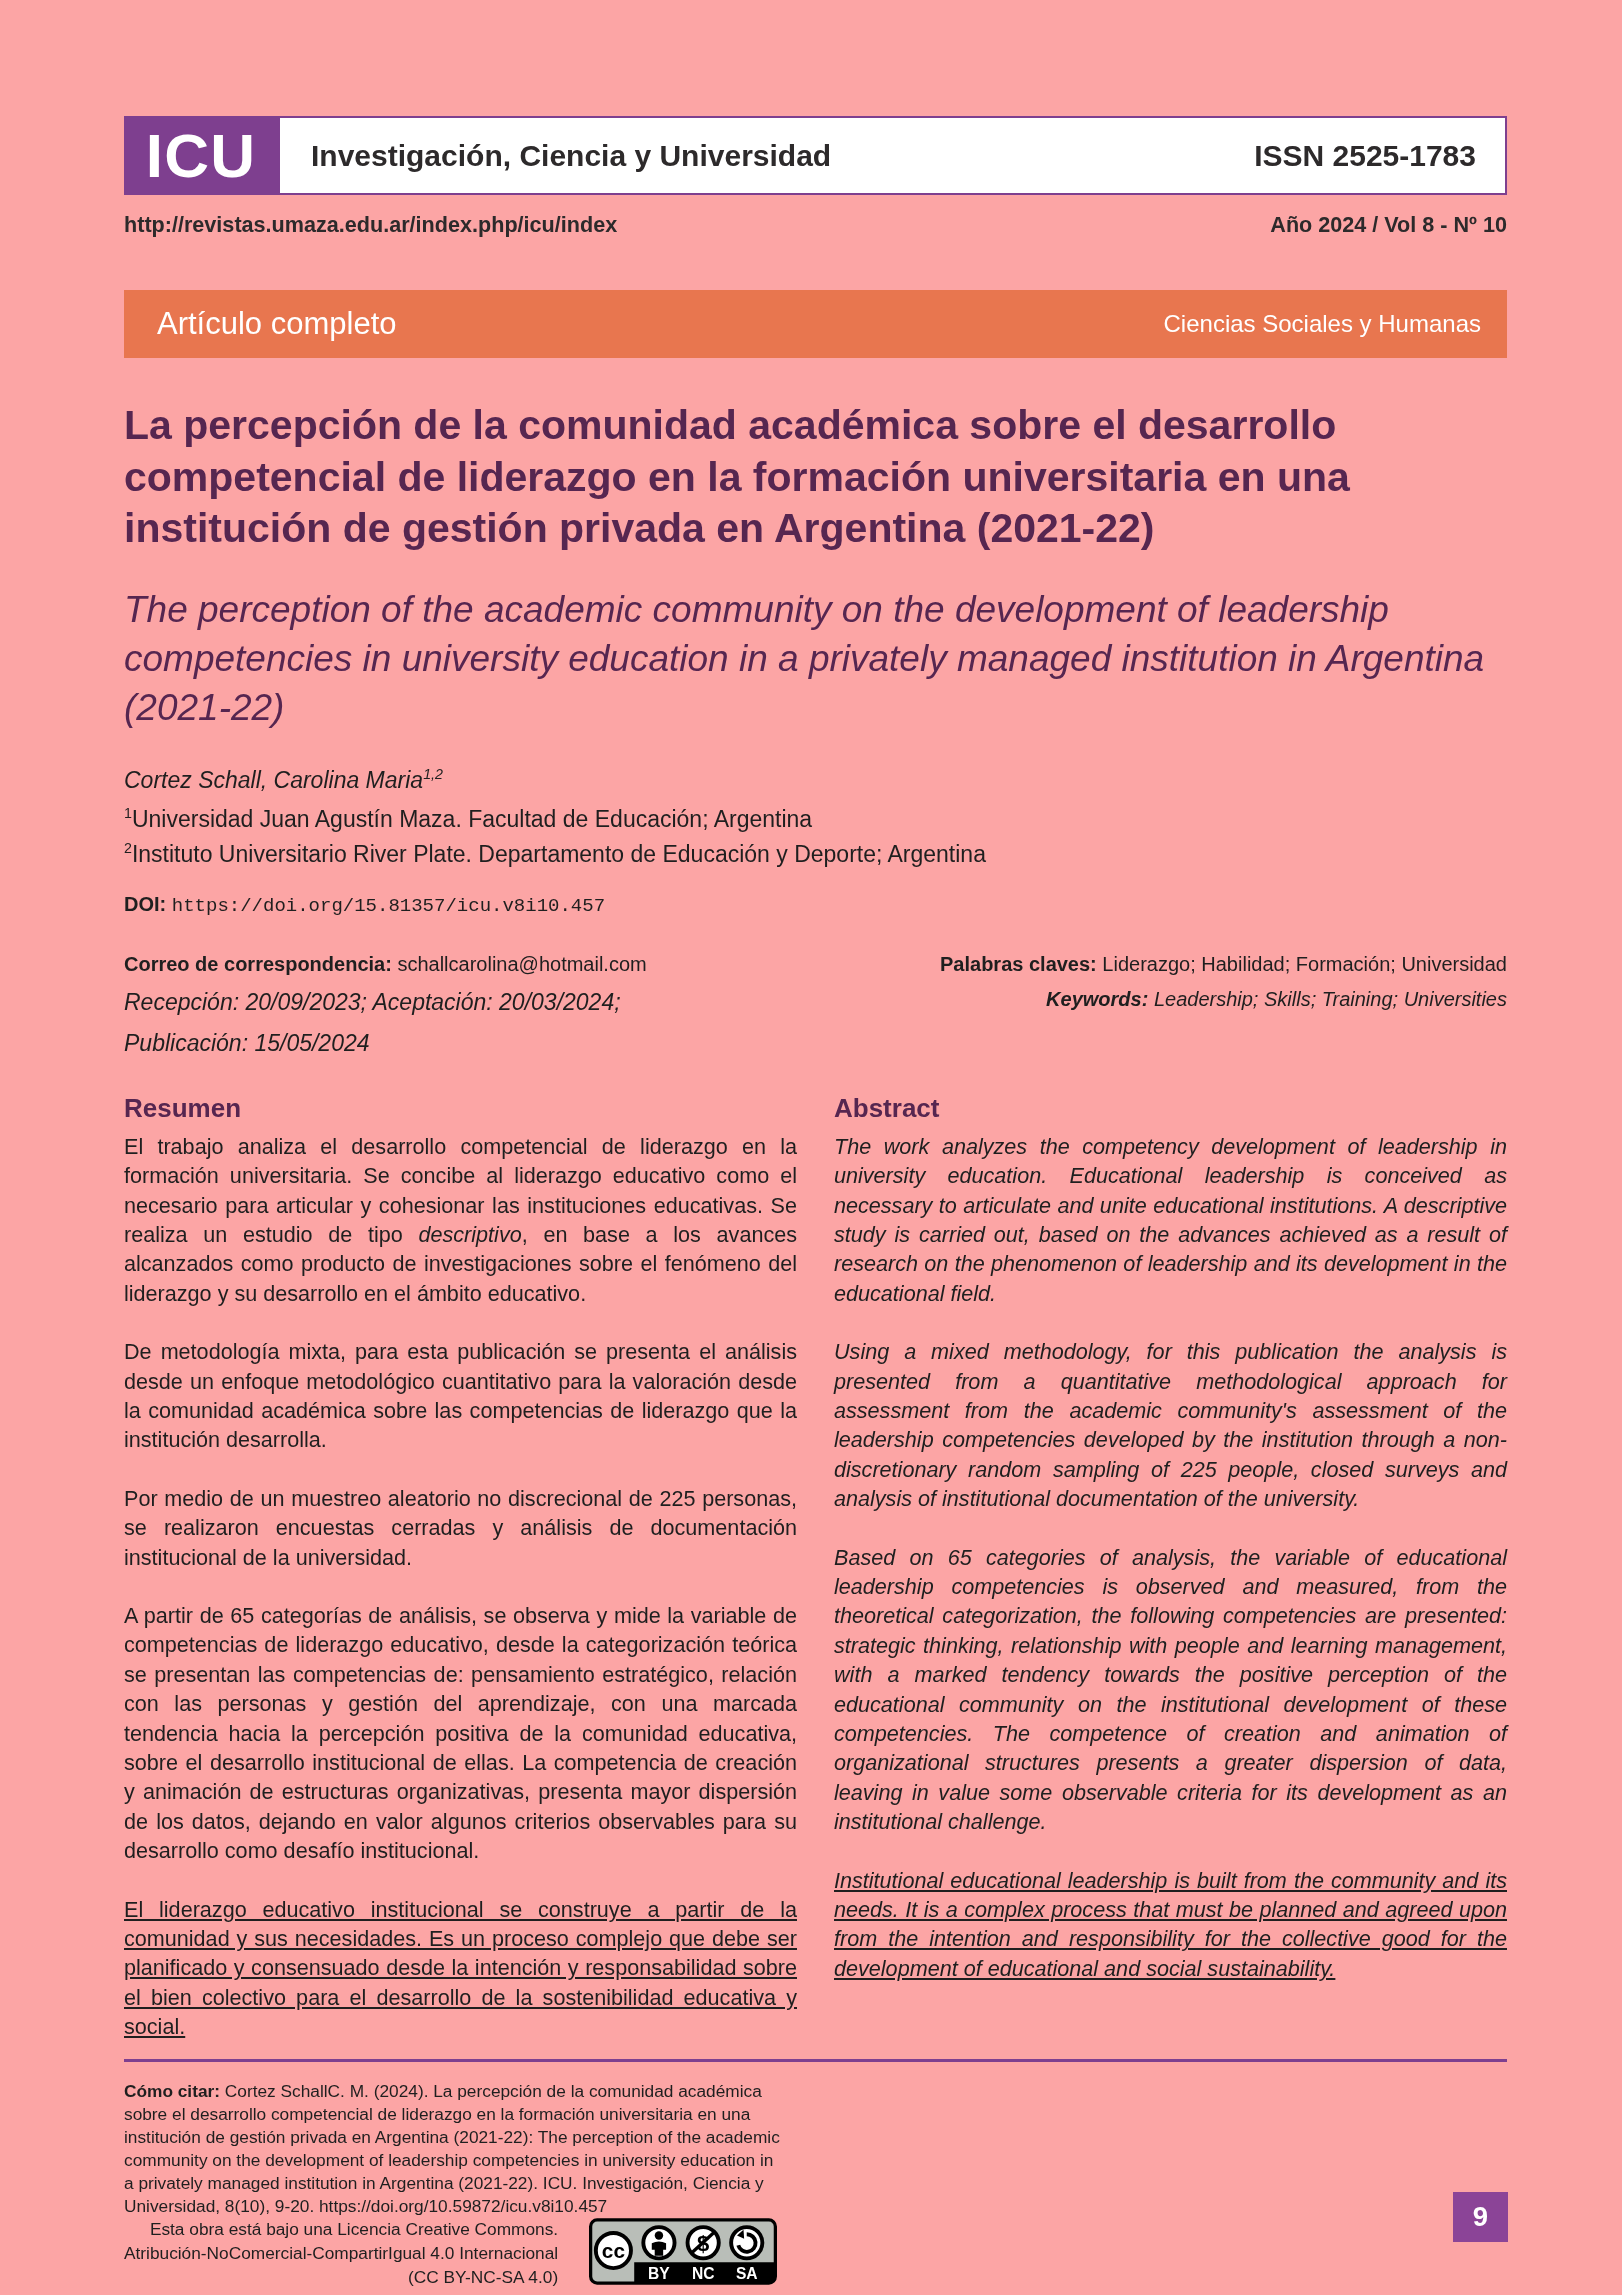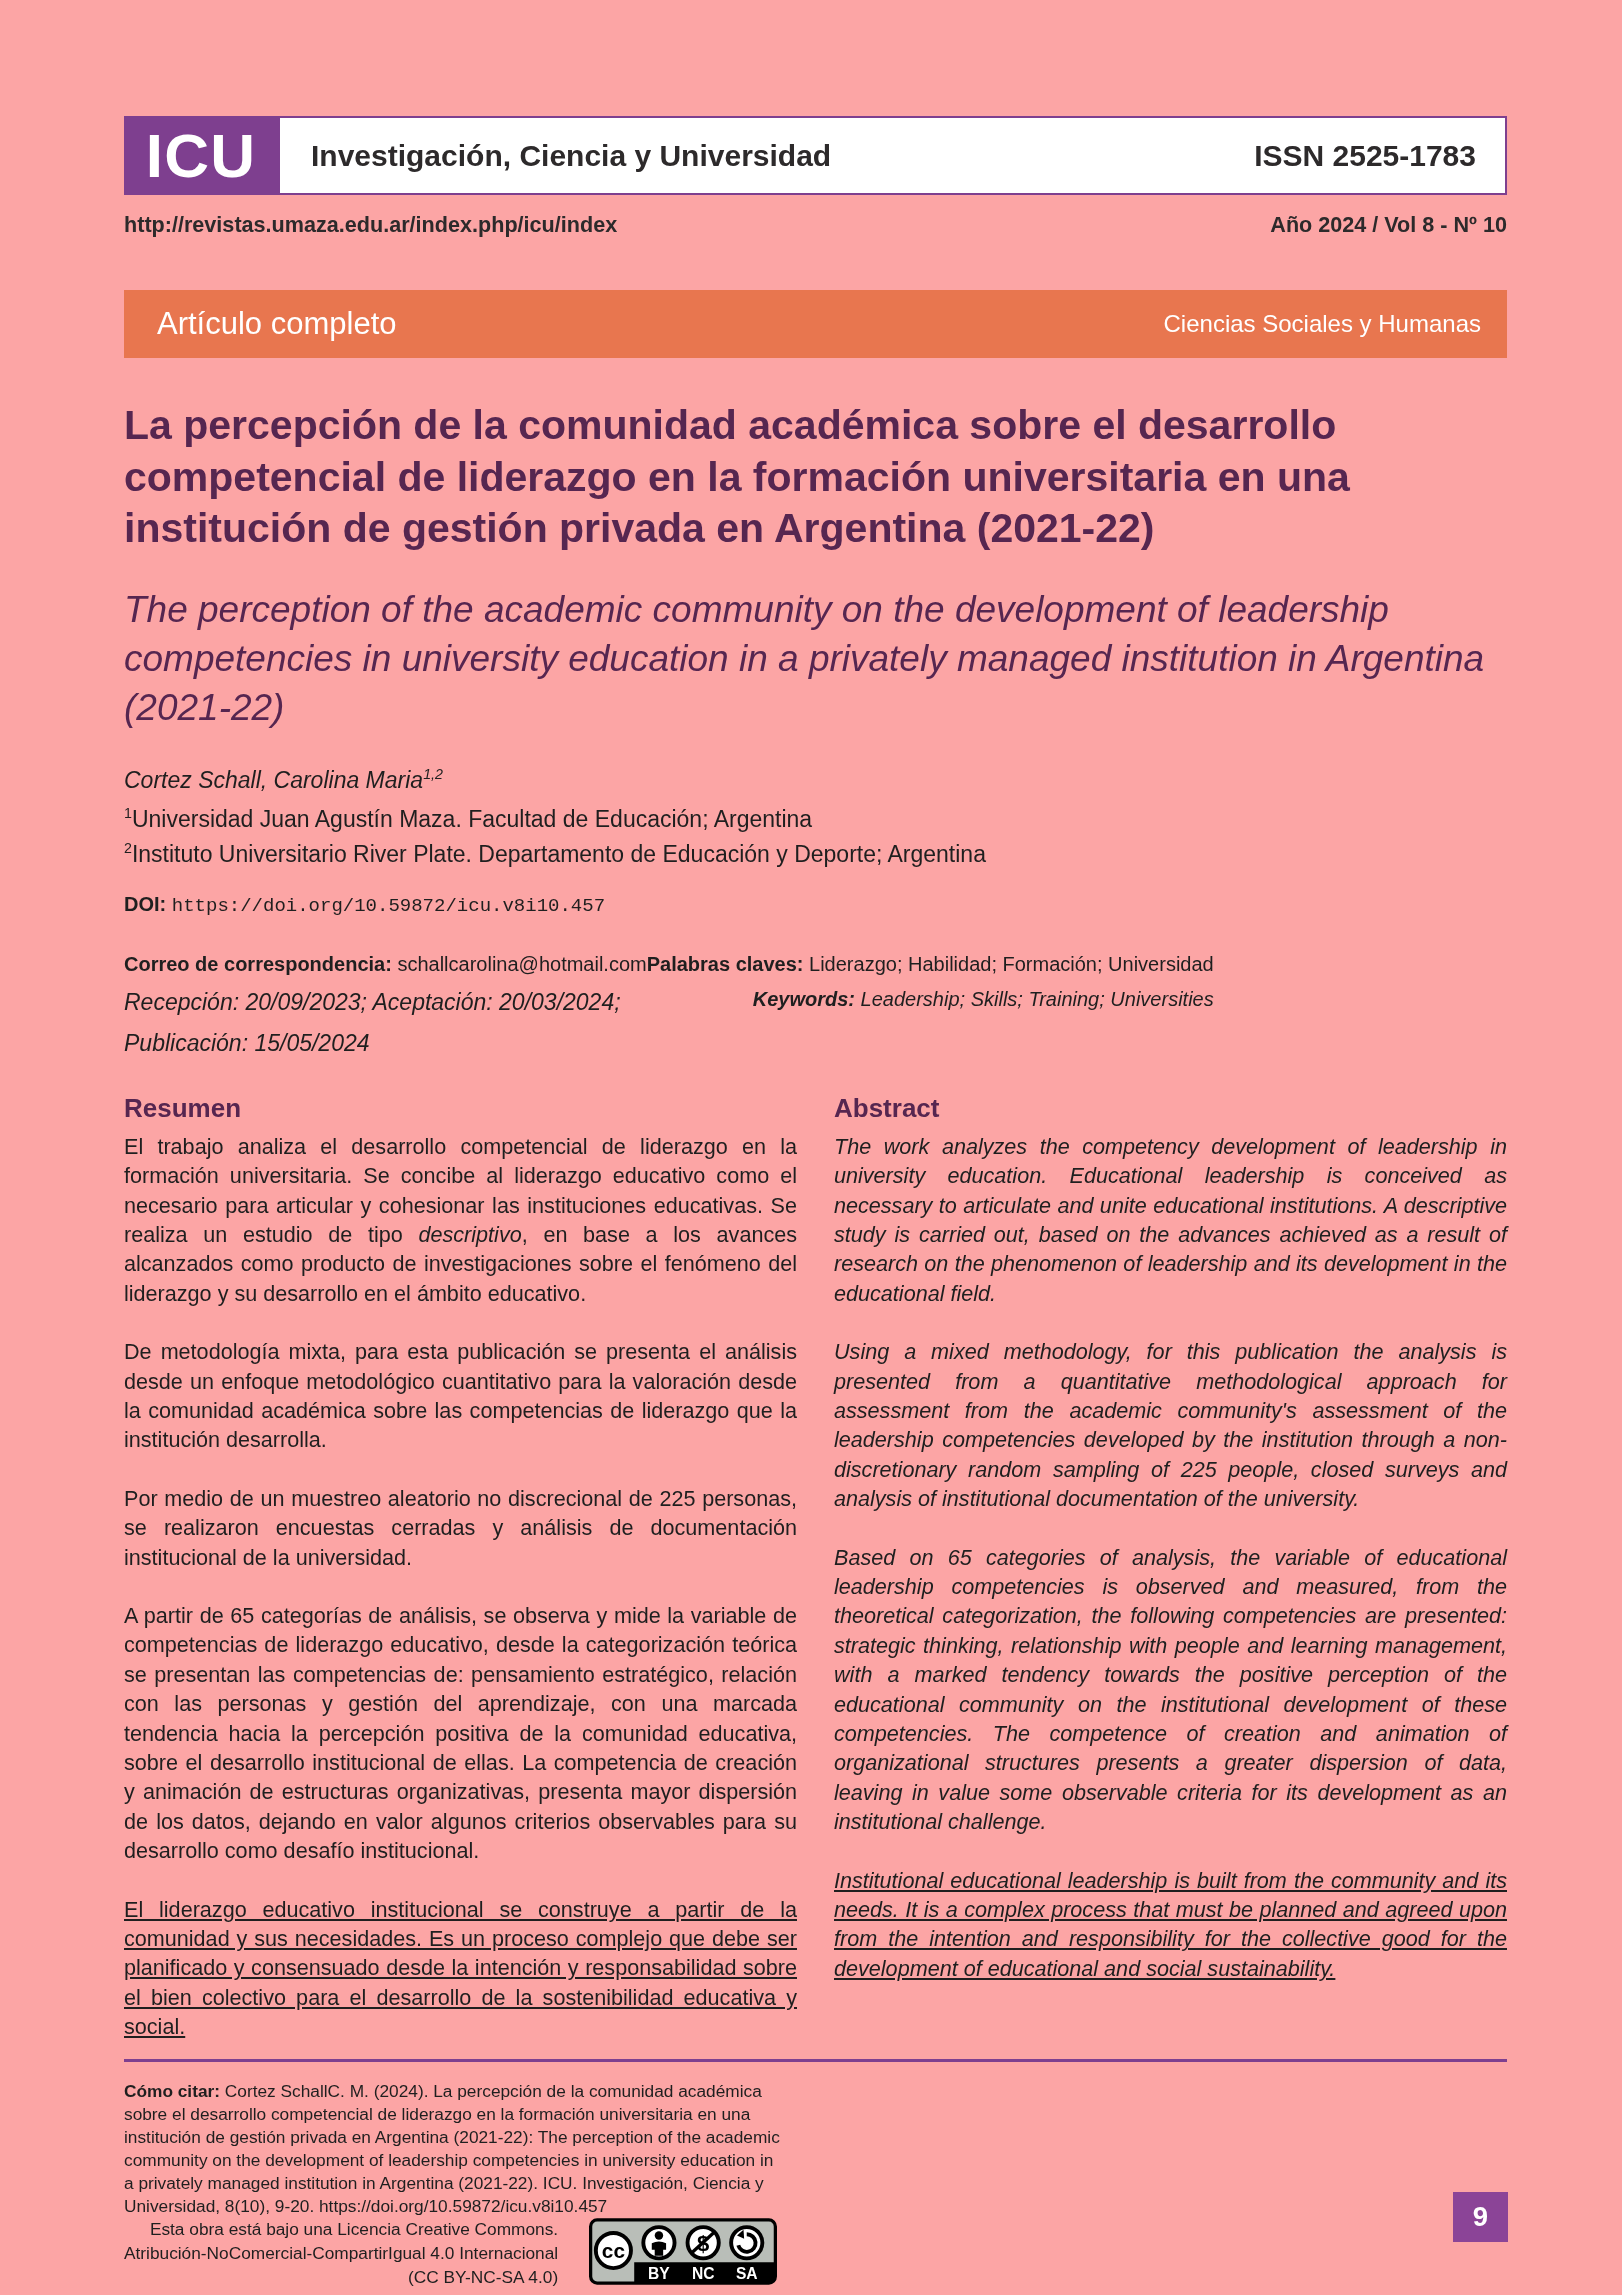--- a/index.html
+++ b/index.html
@@ -31,21 +31,21 @@
   .title-en{margin:31px 0 0;color:#562650;font-size:37px;line-height:1.32;font-style:italic;font-weight:normal;}
   
   .authors{margin-top:35px;font-size:23px;}
   .author-line{font-style:italic;margin:0 0 7.9px;}
   .affil{margin:0;line-height:1.5;}
   sup{font-size:62%;vertical-align:super;line-height:0;}
   
   .doi{margin:22px 0 0;font-size:20px;}
   .mono{font-family:"Liberation Mono", monospace;font-size:19px;}
   .typew{font-family:Liberation Sans, sans-serif;font-style:italic;font-size:23px;}
-  .meta-row{display:flex;justify-content:flex-start;margin-top:30px;font-size:20px;line-height:1.75;}
+  .meta-row{display:flex;justify-content:space-between;margin-top:30px;font-size:20px;line-height:1.75;}
   .meta-row p{margin:0;}
   .meta-right{text-align:right;}
   .it{font-style:italic;}
   
   .columns{display:flex;gap:37px;margin-top:30px;}
   .col{flex:1;min-width:0;}
   .col h3{margin:0 0 7.9px;color:#562650;font-size:26px;font-weight:bold;}
   .col p{margin:0 0 29px;font-size:21.6px;line-height:29.4px;text-align:justify;}
   .col p:last-child{margin-bottom:0;text-decoration:underline;}
   .abstract p{font-style:italic;}
@@ -88,21 +88,21 @@
 
   <h1 class="title-es">La percepción de la comunidad académica sobre el desarrollo competencial de liderazgo en la formación universitaria en una institución de gestión privada en Argentina (2021-22)</h1>
   <h2 class="title-en">The perception of the academic community on the development of leadership competencies in university education in a privately managed institution in Argentina (2021-22)</h2>
 
   <div class="authors">
     <p class="author-line"><span>Cortez Schall, Carolina Maria</span><sup>1,2</sup></p>
     <p class="affil"><sup>1</sup><span>Universidad Juan Agustín Maza. Facultad de Educación; Argentina</span></p>
     <p class="affil"><sup>2</sup><span>Instituto Universitario River Plate. Departamento de Educación y Deporte; Argentina</span></p>
   </div>
 
-  <p class="doi"><strong>DOI:</strong> <span class="mono">https://doi.org/10.59872/icu.v8i10.457</span></p>
+  <p class="doi"><strong>DOI:</strong> <span class="mono">https://doi.org/15.81357/icu.v8i10.457</span></p>
 
   <div class="meta-row">
     <div class="meta-left">
       <p><strong>Correo de correspondencia:</strong> <span>schallcarolina@hotmail.com</span></p>
       <p class="typew">Recepción: 20/09/2023; Aceptación: 20/03/2024;</p>
       <p class="typew">Publicación: 15/05/2024</p>
     </div>
     <div class="meta-right">
       <p><strong>Palabras claves:</strong> <span>Liderazgo; Habilidad; Formación; Universidad</span></p>
       <p class="it"><strong>Keywords:</strong> <span>Leadership; Skills; Training; Universities</span></p>

